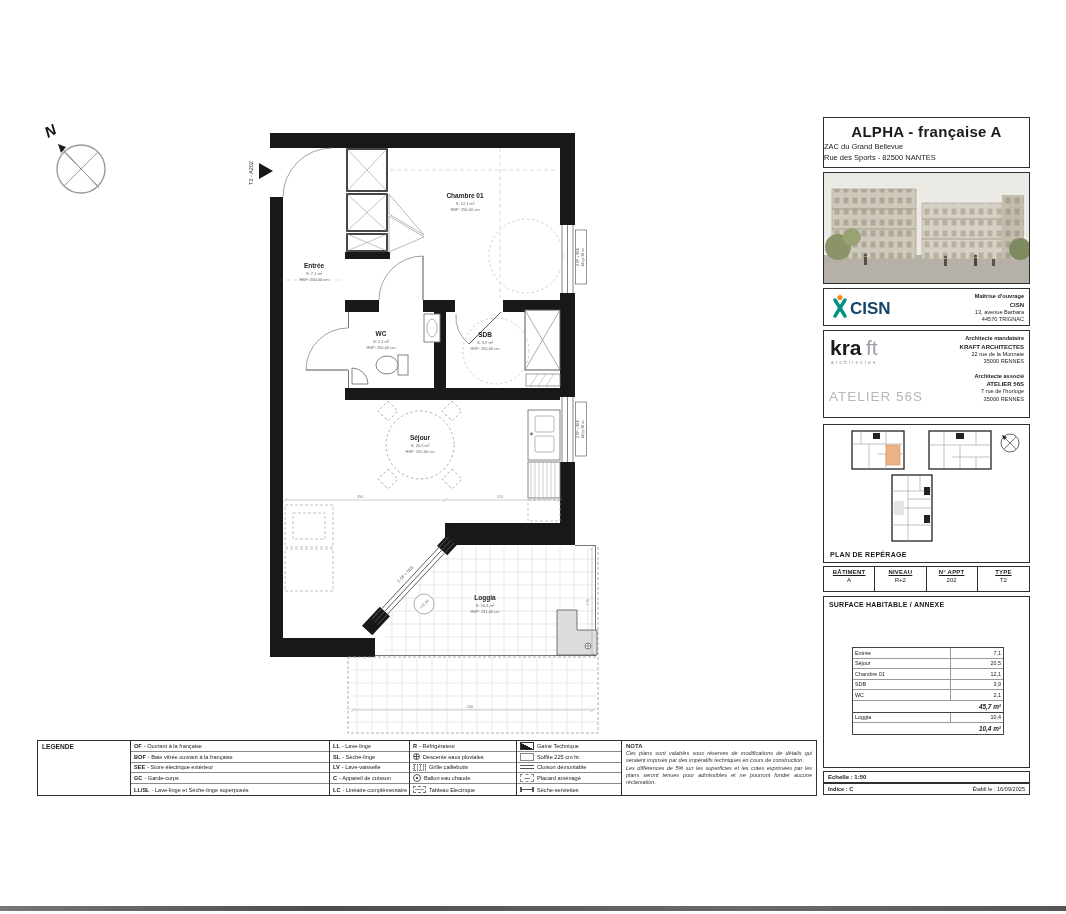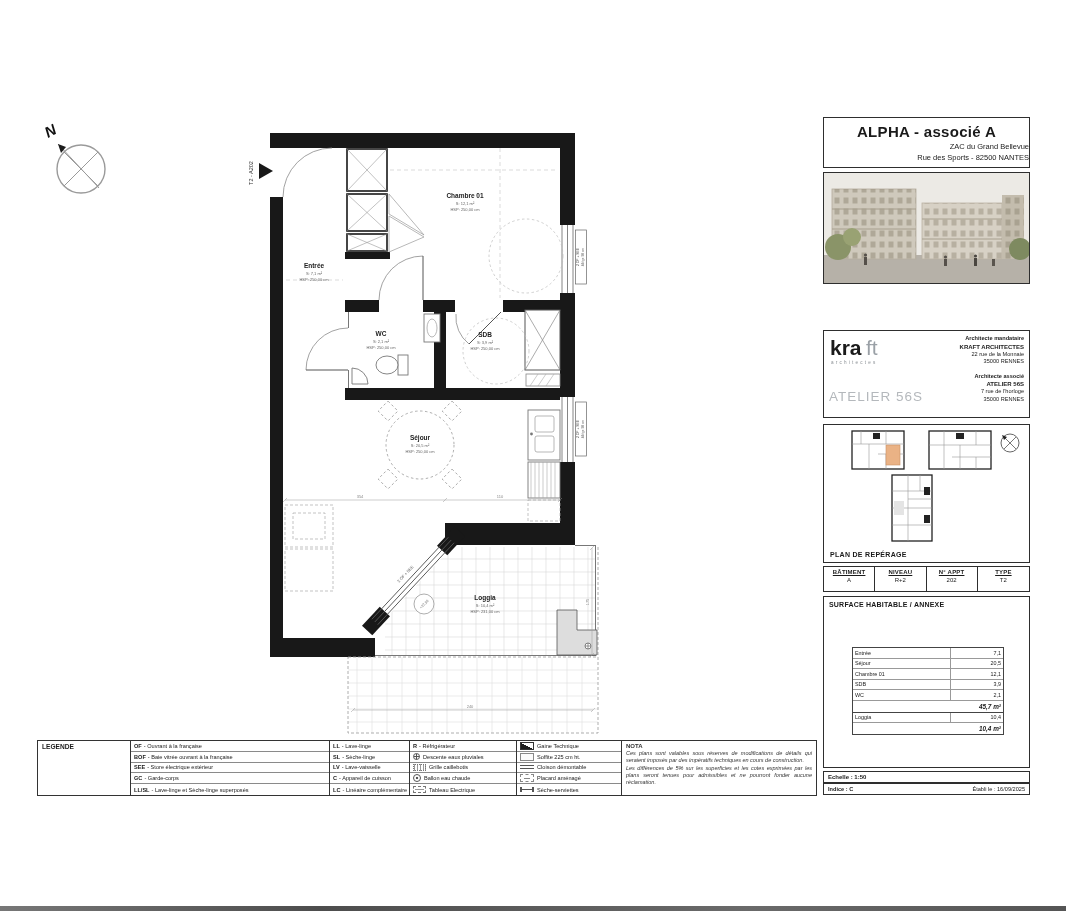--- a/index.html
+++ b/index.html
@@ -2,21 +2,21 @@
 <html><head>
 <meta charset="utf-8">
 <style>
   html,body{margin:0;padding:0;background:#fff}
   .sheet{position:relative;width:1066px;height:914px;background:#fff;overflow:hidden;
          font-family:"Liberation Sans","DejaVu Sans",sans-serif;color:#1a1a1a}
   .abs{position:absolute}
   .box{position:absolute;border:1px solid #2e2e2e;background:#fff;box-sizing:border-box}
   
   .tb-proj{font-size:15px;font-weight:bold;text-align:center;margin-top:5px;letter-spacing:.3px}
-  .tb-addr{font-size:7.5px;text-align:right;margin-top:2px;color:#222}
+  .tb-addr{font-size:7.5px;text-align:left;margin-top:2px;color:#222}
   .side-flex{display:flex;justify-content:space-between;align-items:flex-start;padding:4px 5px;box-sizing:border-box}
   .who{ text-align:right;font-size:5.6px;line-height:1.35;color:#222}
   .who .role{font-weight:bold}
   .who .nm{font-weight:bold;font-size:6px}
   .rep-label{position:absolute;left:6px;bottom:4px;font-size:7px;font-weight:bold;letter-spacing:.3px}
   .info-grid{display:grid;grid-template-columns:1fr 1fr 1fr 1fr;height:100%}
   .info-cell{border-right:1px solid #2e2e2e;text-align:center;padding-top:2px}
   .info-cell:last-child{border-right:none}
   .info-h{font-size:6px;font-weight:bold;text-decoration:underline;letter-spacing:.2px}
   .info-v{font-size:6px;margin-top:2px}
@@ -234,21 +234,21 @@
       <text x="172" y="329" font-size="4" fill="#666">S: 20,5 m²</text>
       <text x="172" y="335" font-size="4" fill="#666">HSP: 250,00 cm</text>
 
       <text x="237" y="482" font-size="6.5" font-weight="bold" fill="#222">Loggia</text>
       <text x="237" y="489" font-size="4" fill="#666">S: 10,4 m²</text>
       <text x="237" y="495" font-size="4" fill="#666">HSP: 231,00 cm</text>
     </g>
   </svg>
 
   <div class="box" style="left:823px;top:117px;width:207px;height:51px">
-    <div class="tb-proj">ALPHA - associé A</div>
+    <div class="tb-proj">ALPHA - française A</div>
     <div class="tb-addr">ZAC du Grand Bellevue</div>
     <div class="tb-addr">Rue des Sports - 82500 NANTES</div>
   </div>
 
   <div class="box" style="left:823px;top:172px;width:207px;height:112px;padding:0">
     <svg width="205" height="110" viewBox="0 0 205 110">
       <defs>
         <pattern id="win" width="9" height="11" patternUnits="userSpaceOnUse">
           <rect x="1.5" y="2.5" width="5" height="6" fill="#8f8774"></rect>
         </pattern>
@@ -268,20 +268,33 @@
       <rect x="40" y="84" width="3" height="8" fill="#55504a"></rect>
       <rect x="120" y="86" width="3" height="7" fill="#55504a"></rect>
       <rect x="150" y="85" width="3" height="8" fill="#4a4640"></rect>
       <rect x="168" y="86" width="3" height="7" fill="#5a554e"></rect>
       <circle cx="41.5" cy="82" r="1.6" fill="#55504a"></circle>
       <circle cx="121.5" cy="84" r="1.6" fill="#55504a"></circle>
       <circle cx="151.5" cy="83" r="1.6" fill="#4a4640"></circle>
     </svg>
   </div>
 
+  <div class="box side-flex" style="left:823px;top:288px;width:207px;height:38px">
+    <svg width="70" height="28" viewBox="0 0 70 28">
+      <path d="M6 7L16 23M16 7L6 23" stroke="#00927f" stroke-width="3.4" stroke-linecap="round"></path>
+      <circle cx="11" cy="4.5" r="2.6" fill="#f08c1e"></circle>
+      <text x="21" y="21" font-size="17" font-weight="bold" fill="#15466e">CISN</text>
+    </svg>
+    <div class="who">
+      <div class="role">Maîtrise d'ouvrage</div>
+      <div class="nm">CISN</div>
+      <div>13, avenue Barbara</div>
+      <div>44570 TRIGNAC</div>
+    </div>
+  </div>
 
   <div class="box side-flex" style="left:823px;top:330px;width:207px;height:88px">
     <div>
       <svg width="80" height="34" viewBox="0 0 80 34">
         <text x="1" y="20" font-size="21" font-weight="bold" fill="#1a1a1a">kra</text>
         <text x="37" y="20" font-size="21" fill="#9aa0a6">ft</text>
         <text x="2" y="29" font-size="4.6" letter-spacing="2.2" fill="#8a8f94">architectes</text>
       </svg>
       <div style="font-size:13.5px;color:#b4b8bc;letter-spacing:1px;margin-top:16px">ATELIER 56S</div>
     </div>

